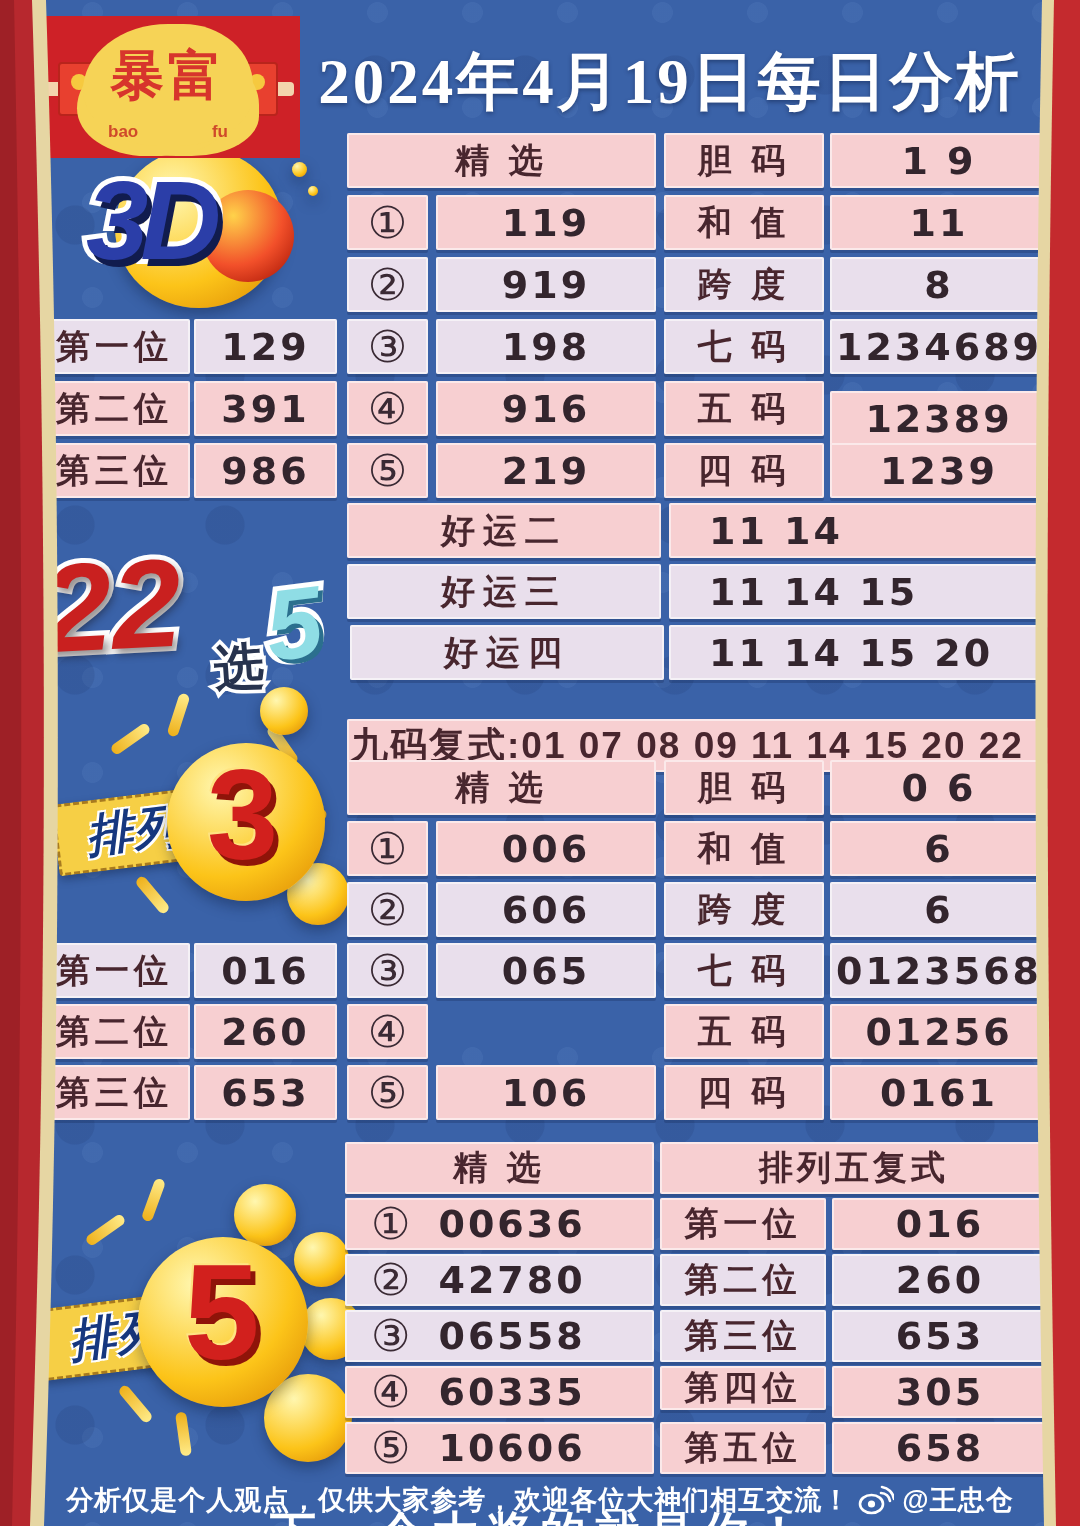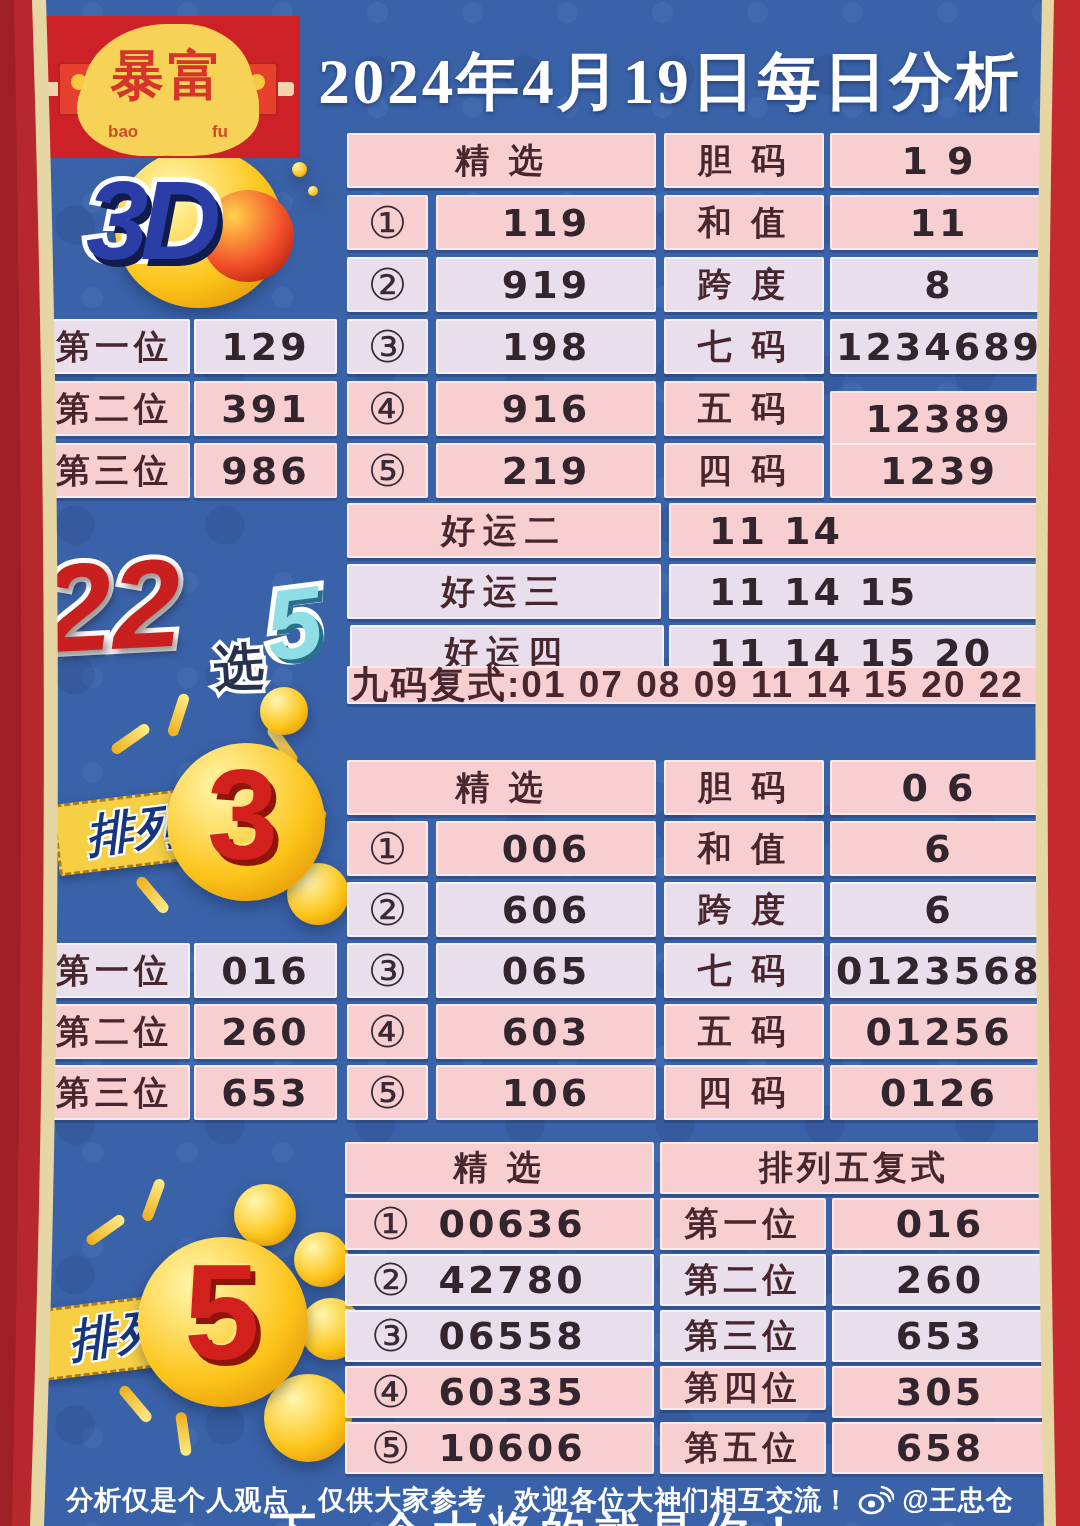--- a/index.html
+++ b/index.html
@@ -171,21 +171,21 @@
       <span class="fg" style="color:#8fdde5;text-shadow:4px 5px 0 #2b6f8e;">5</span>
     </div>
   </div>
 
   <div class="cell pink lbl" style="left:347px;top:503px;width:314px;height:55px;letter-spacing:8px;">好运二</div>
   <div class="cell pink num start" style="left:669px;top:503px;width:379px;height:55px;padding-left:40px;box-sizing:border-box;">11 14</div>
   <div class="cell lav lbl" style="left:347px;top:564px;width:314px;height:55px;letter-spacing:8px;">好运三</div>
   <div class="cell lav num start" style="left:669px;top:564px;width:379px;height:55px;padding-left:40px;box-sizing:border-box;">11 14 15</div>
   <div class="cell lav lbl" style="left:350px;top:625px;width:314px;height:55px;letter-spacing:8px;">好运四</div>
   <div class="cell lav num start" style="left:669px;top:625px;width:379px;height:55px;padding-left:40px;box-sizing:border-box;">11 14 15 20</div>
-  <div class="cell pink lbl start" style="left:347px;top:666px;width:701px;height:38px;padding-left:4px;box-sizing:border-box;font-size:37px;letter-spacing:2px;">九码复式:01 07 08 09 11 14 15 20 22</div>
+  <div class="cell pink lbl start" style="left:347px;top:719px;width:701px;height:53px;padding-left:4px;box-sizing:border-box;font-size:37px;letter-spacing:2px;">九码复式:01 07 08 09 11 14 15 20 22</div>
 
   <div class="logo" style="left:55px;top:695px;width:290px;height:240px;">
     <div class="ray" style="left:118px;top:-2px;transform:rotate(18deg);"></div>
     <div class="ray" style="left:70px;top:22px;transform:rotate(55deg);"></div>
     <div class="ray" style="left:222px;top:28px;transform:rotate(-35deg);"></div>
     <div class="ray" style="left:245px;top:92px;transform:rotate(-70deg);"></div>
     <div class="ray" style="left:92px;top:178px;transform:rotate(140deg);"></div>
     <div class="ball yellow" style="left:205px;top:-8px;width:48px;height:48px;"></div>
     <div class="ball yellow" style="left:232px;top:168px;width:62px;height:62px;"></div>
     <div class="plbadge" style="left:0px;top:100px;width:152px;height:66px;transform:rotate(-7deg);">
@@ -208,28 +208,27 @@
   <div class="cell lav num" style="left:436px;top:882px;width:220px;height:55px;">606</div>
   <div class="cell lav lbl" style="left:664px;top:882px;width:160px;height:55px;">跨 度</div>
   <div class="cell lav num" style="left:830px;top:882px;width:218px;height:55px;">6</div>
 
   <div class="cell lav circ" style="left:347px;top:943px;width:81px;height:55px;">③</div>
   <div class="cell lav num" style="left:436px;top:943px;width:220px;height:55px;">065</div>
   <div class="cell lav lbl" style="left:664px;top:943px;width:160px;height:55px;">七 码</div>
   <div class="cell lav num" style="left:830px;top:943px;width:218px;height:55px;">0123568</div>
 
   <div class="cell pink circ" style="left:347px;top:1004px;width:81px;height:55px;">④</div>
-  <div class="cell pink num" style="left:436px;top:1004px;width:220px;height:55px;">603</div>
   <div class="cell pink lbl" style="left:664px;top:1004px;width:160px;height:55px;">五 码</div>
   <div class="cell pink num" style="left:830px;top:1004px;width:218px;height:55px;">01256</div>
 
   <div class="cell pink circ" style="left:347px;top:1065px;width:81px;height:55px;">⑤</div>
   <div class="cell pink num" style="left:436px;top:1065px;width:220px;height:55px;">106</div>
   <div class="cell pink lbl" style="left:664px;top:1065px;width:160px;height:55px;">四 码</div>
-  <div class="cell pink num" style="left:830px;top:1065px;width:218px;height:55px;">0126</div>
+  <div class="cell pink num" style="left:830px;top:1065px;width:218px;height:55px;">0161</div>
 
   <div class="cell lav lbl" style="left:39px;top:943px;width:151px;height:55px;">第一位</div>
   <div class="cell lav num" style="left:194px;top:943px;width:143px;height:55px;">016</div>
   <div class="cell pink lbl" style="left:39px;top:1004px;width:151px;height:55px;">第二位</div>
   <div class="cell pink num" style="left:194px;top:1004px;width:143px;height:55px;">260</div>
   <div class="cell pink lbl" style="left:39px;top:1065px;width:151px;height:55px;">第三位</div>
   <div class="cell pink num" style="left:194px;top:1065px;width:143px;height:55px;">653</div>
 
   <div class="logo" style="left:38px;top:1182px;width:315px;height:285px;">
     <div class="ray" style="left:110px;top:-4px;transform:rotate(20deg);"></div>

